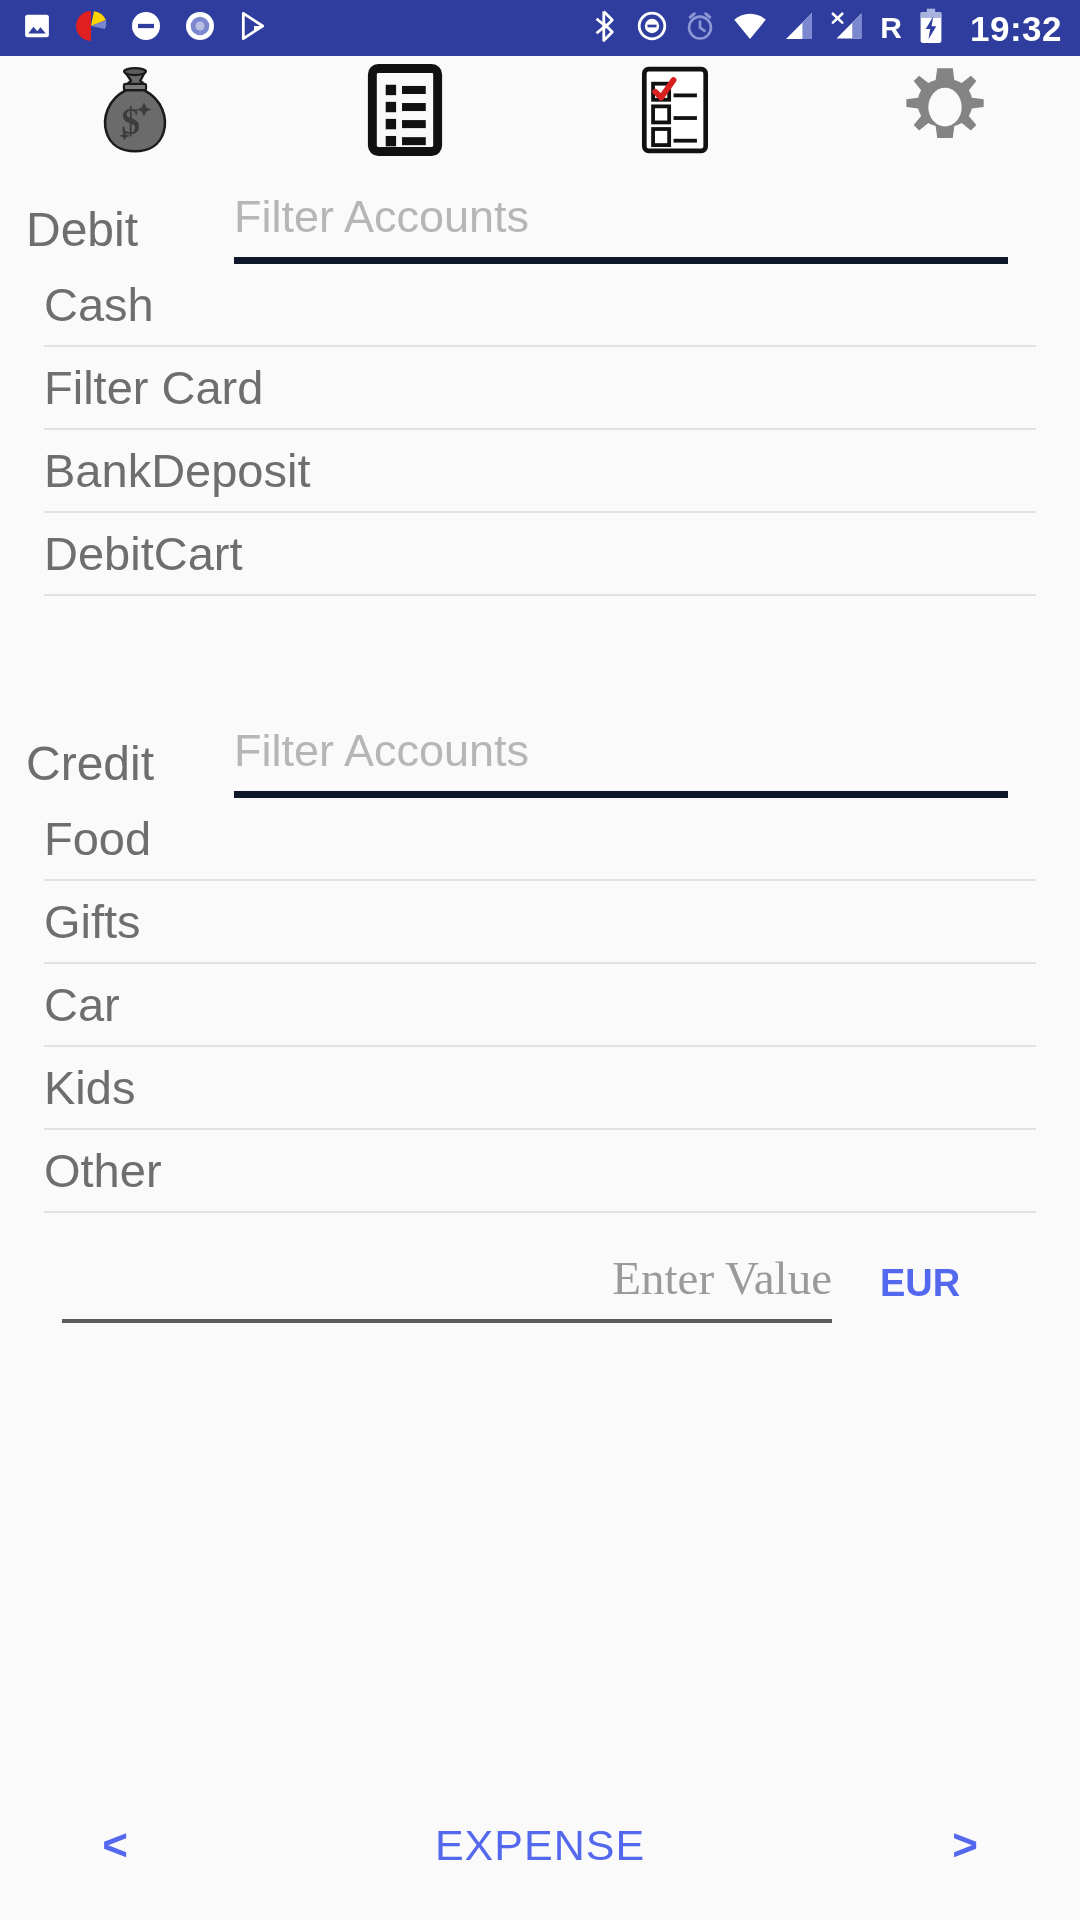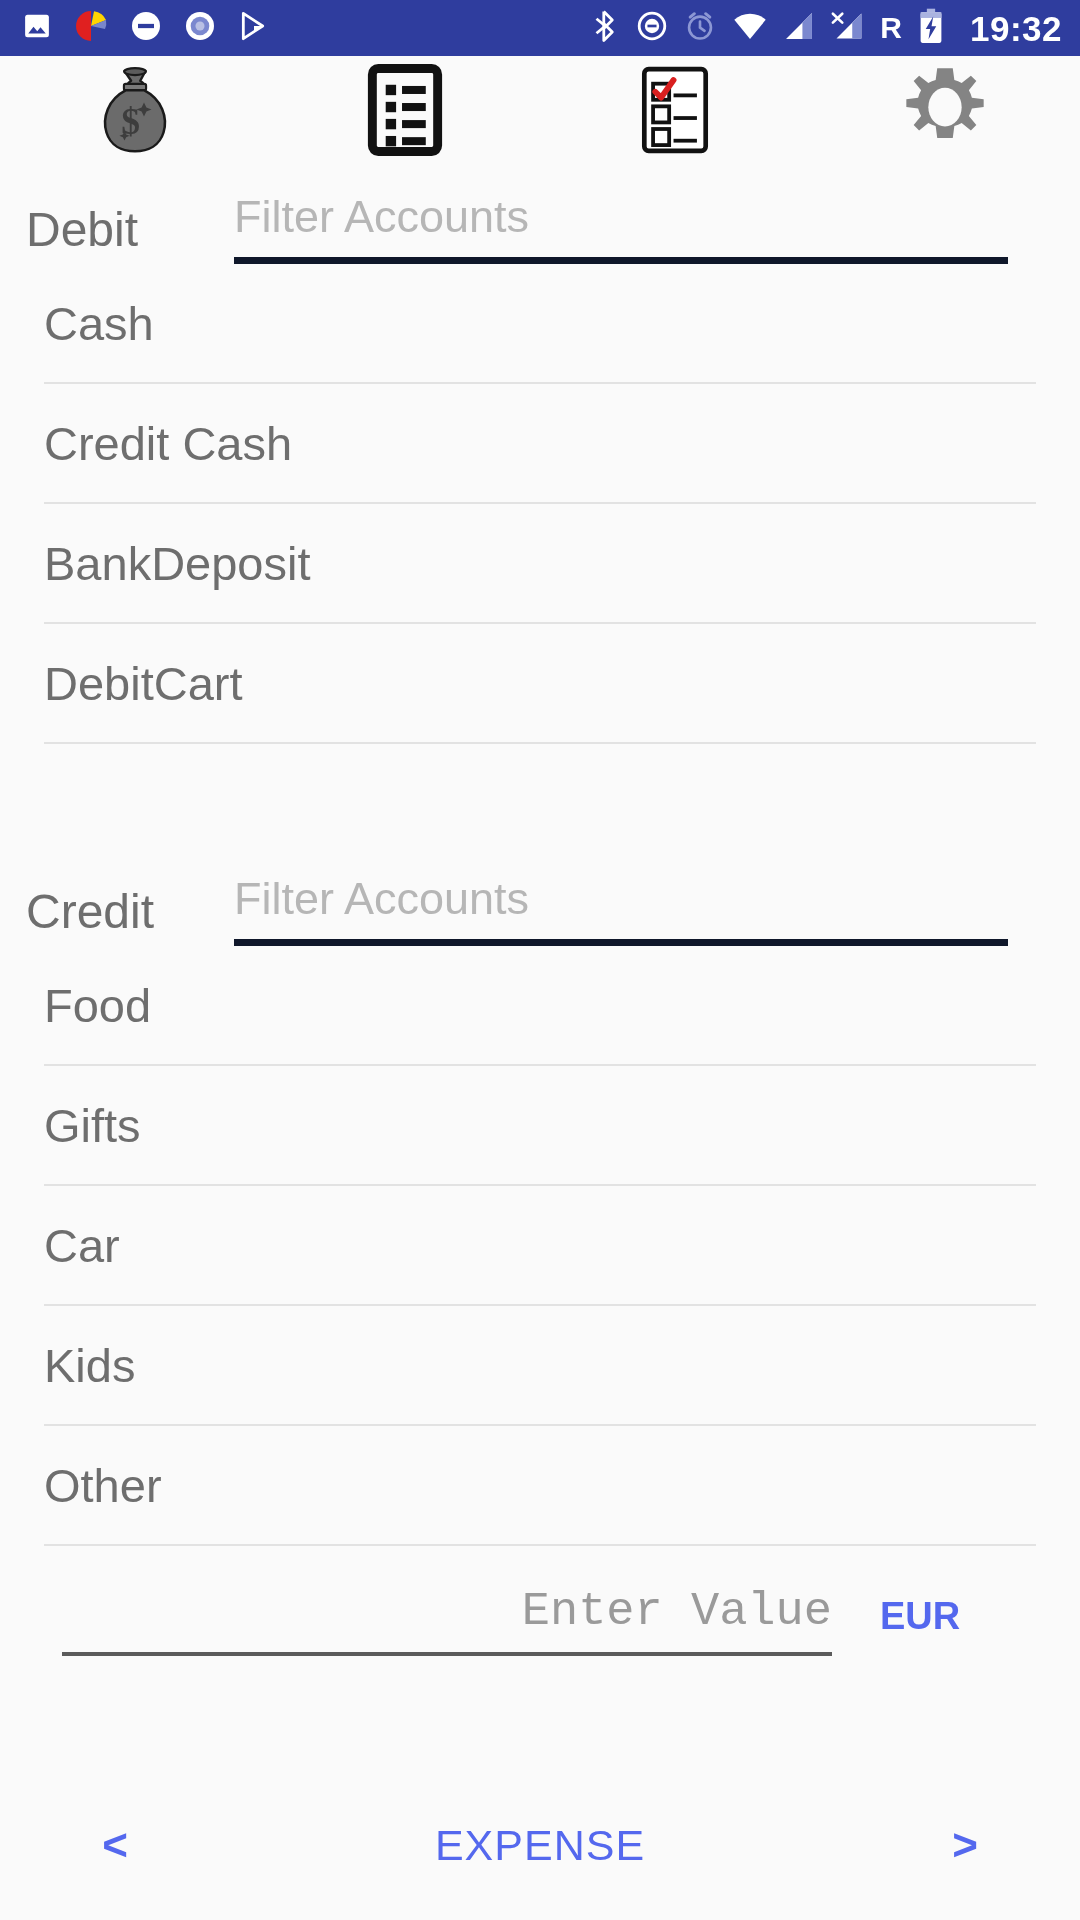--- a/index.html
+++ b/index.html
@@ -64,21 +64,21 @@
   }
   .filter-field input{
     width:100%; border:none; outline:none; background:transparent;
     font-family:"Liberation Sans", sans-serif;
     font-size:45px; color:#5c5c5c;
   }
   .filter-field input::placeholder{ color:#b6b6b6; }
 
   .acct-list{ padding:0 44px 0 44px; }
   .acct-item{
-    height:120px;
+    height:83px;
     display:flex; align-items:center;
     border-bottom:2px solid #e2e2e2;
     font-size:47px; color:#6e6e6e;
     cursor:pointer;
   }
 
   .spacer-debit{ height:106px; }
 
   
   .value-row{
@@ -88,21 +88,21 @@
     height:110px;
   }
   .value-field{
     flex:1 1 auto;
     border-bottom:4px solid #5b5b5b;
     padding-bottom:14px;
     max-width:770px;
   }
   .value-field input{
     width:100%; border:none; outline:none; background:transparent;
-    font-family:Liberation Mono, monospace;
+    font-family:Liberation Serif, serif;
     font-size:47px; color:#6d28d9; text-align:right;
   }
   .value-field input::placeholder{ color:#9a9a9a; }
   .currency{
     flex:0 0 auto;
     font-size:38px; font-weight:700;
     color:#5468ee;
     margin-left:48px; margin-right:46px;
     padding-bottom:18px;
     cursor:pointer;
@@ -296,21 +296,21 @@
 
   <div class="section">
     <div class="filter-row">
       <div class="filter-label">Debit</div>
       <div class="filter-field">
         <input type="text" placeholder="Filter Accounts" style="">
       </div>
     </div>
     <div class="acct-list">
       <div class="acct-item">Cash</div>
-      <div class="acct-item">Credit Cash</div>
+      <div class="acct-item">Filter Card</div>
       <div class="acct-item">BankDeposit</div>
       <div class="acct-item">DebitCart</div>
     </div>
     <div class="spacer-debit"></div>
   </div>
 
   <div class="section">
     <div class="filter-row">
       <div class="filter-label">Credit</div>
       <div class="filter-field">

